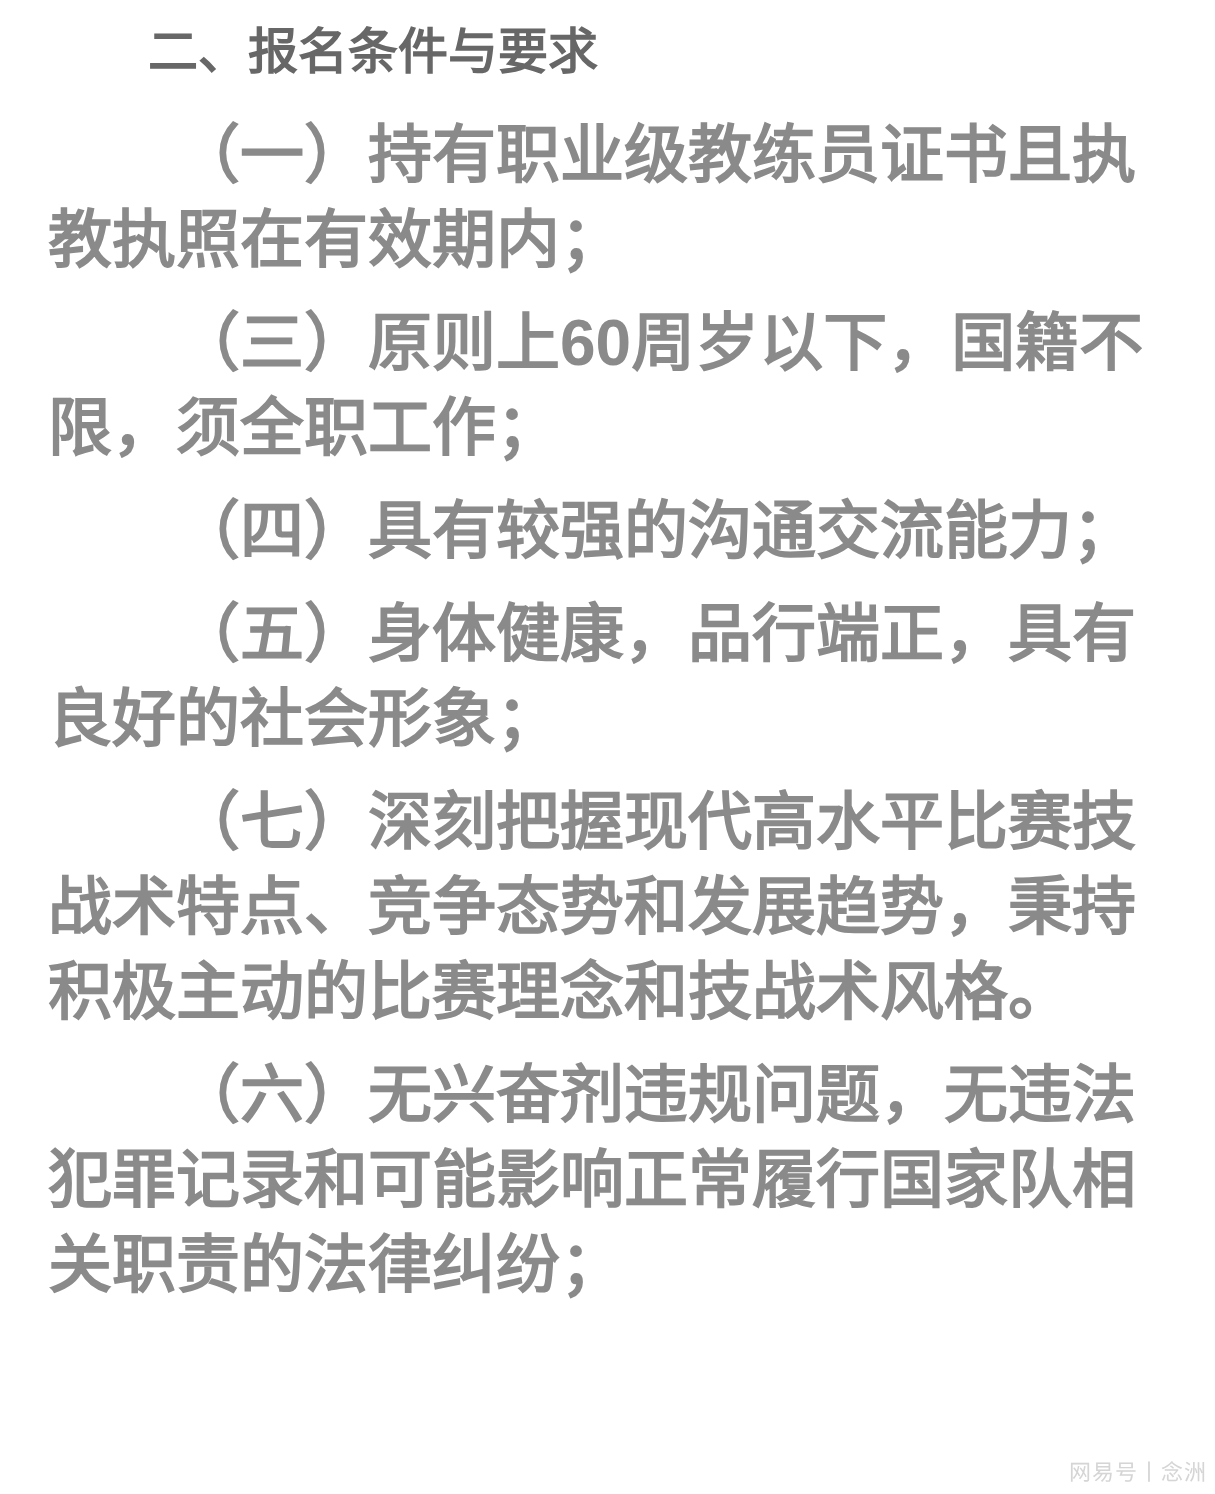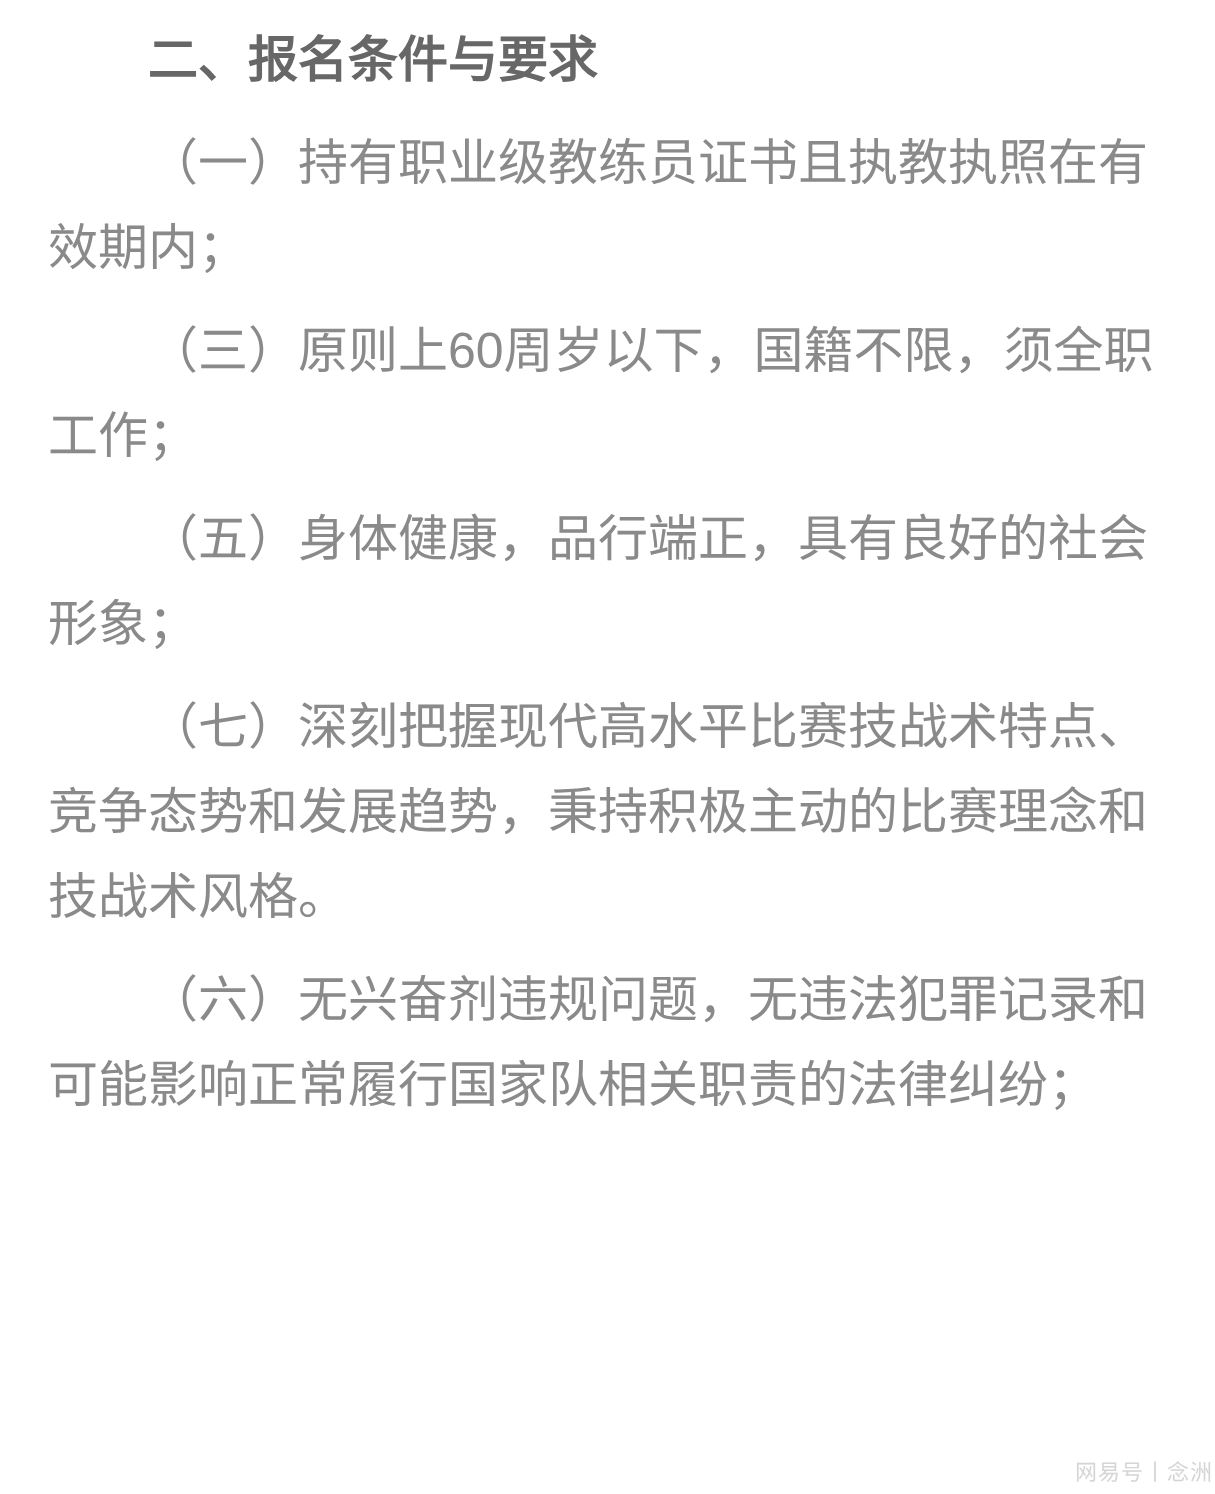--- a/index.html
+++ b/index.html
@@ -9,65 +9,66 @@
     font-family: "Liberation Sans", "DejaVu Sans", sans-serif;
   }
   .page {
     position: relative;
     width: 1215px;
     height: 1494px;
     background: #ffffff;
     overflow: hidden;
   }
   .article {
-    padding: 18px 48px 0 48px;
+    padding: 10px 48px 0 48px;
   }
   .article h2 {
     margin: 0 0 18px 0;
     font-size: 50px;
     line-height: 85px;
     font-weight: bold;
     color: #676767;
     text-indent: 2em;
     letter-spacing: 0;
   }
   .article p {
     margin: 0 0 18px 0;
-    font-size: 50px;
+    font-size: 64px;
     line-height: 85px;
-    font-weight: normal;
+    font-weight: bold;
     color: #8a8a8a;
     text-indent: 2em;
     text-align: left;
     word-break: normal;
     line-break: auto;
   }
   .watermark {
     position: absolute;
-    right: 2px;
+    right: 8px;
     bottom: 8px;
     font-size: 22px;
     line-height: 26px;
     color: #d5d5d5;
     letter-spacing: 1px;
     user-select: none;
   }
 </style>
 </head>
 <body>
 
 <div class="page">
   <main class="article">
     <h2>二、报名条件与要求</h2>
 
     <p>（一）持有职业级教练员证书且执教执照在有效期内；</p>
 
 
     <p>（三）原则上60周岁以下，国籍不限，须全职工作；</p>
 
+    <p>（四）具有较强的沟通交流能力；</p>
 
     <p>（五）身体健康，品行端正，具有良好的社会形象；</p>
 
     <p>（七）深刻把握现代高水平比赛技战术特点、竞争态势和发展趋势，秉持积极主动的比赛理念和技战术风格。</p>
 
     <p>（六）无兴奋剂违规问题，无违法犯罪记录和可能影响正常履行国家队相关职责的法律纠纷；</p>
   </main>
 
   <div class="watermark">网易号丨念洲</div>
 </div>

